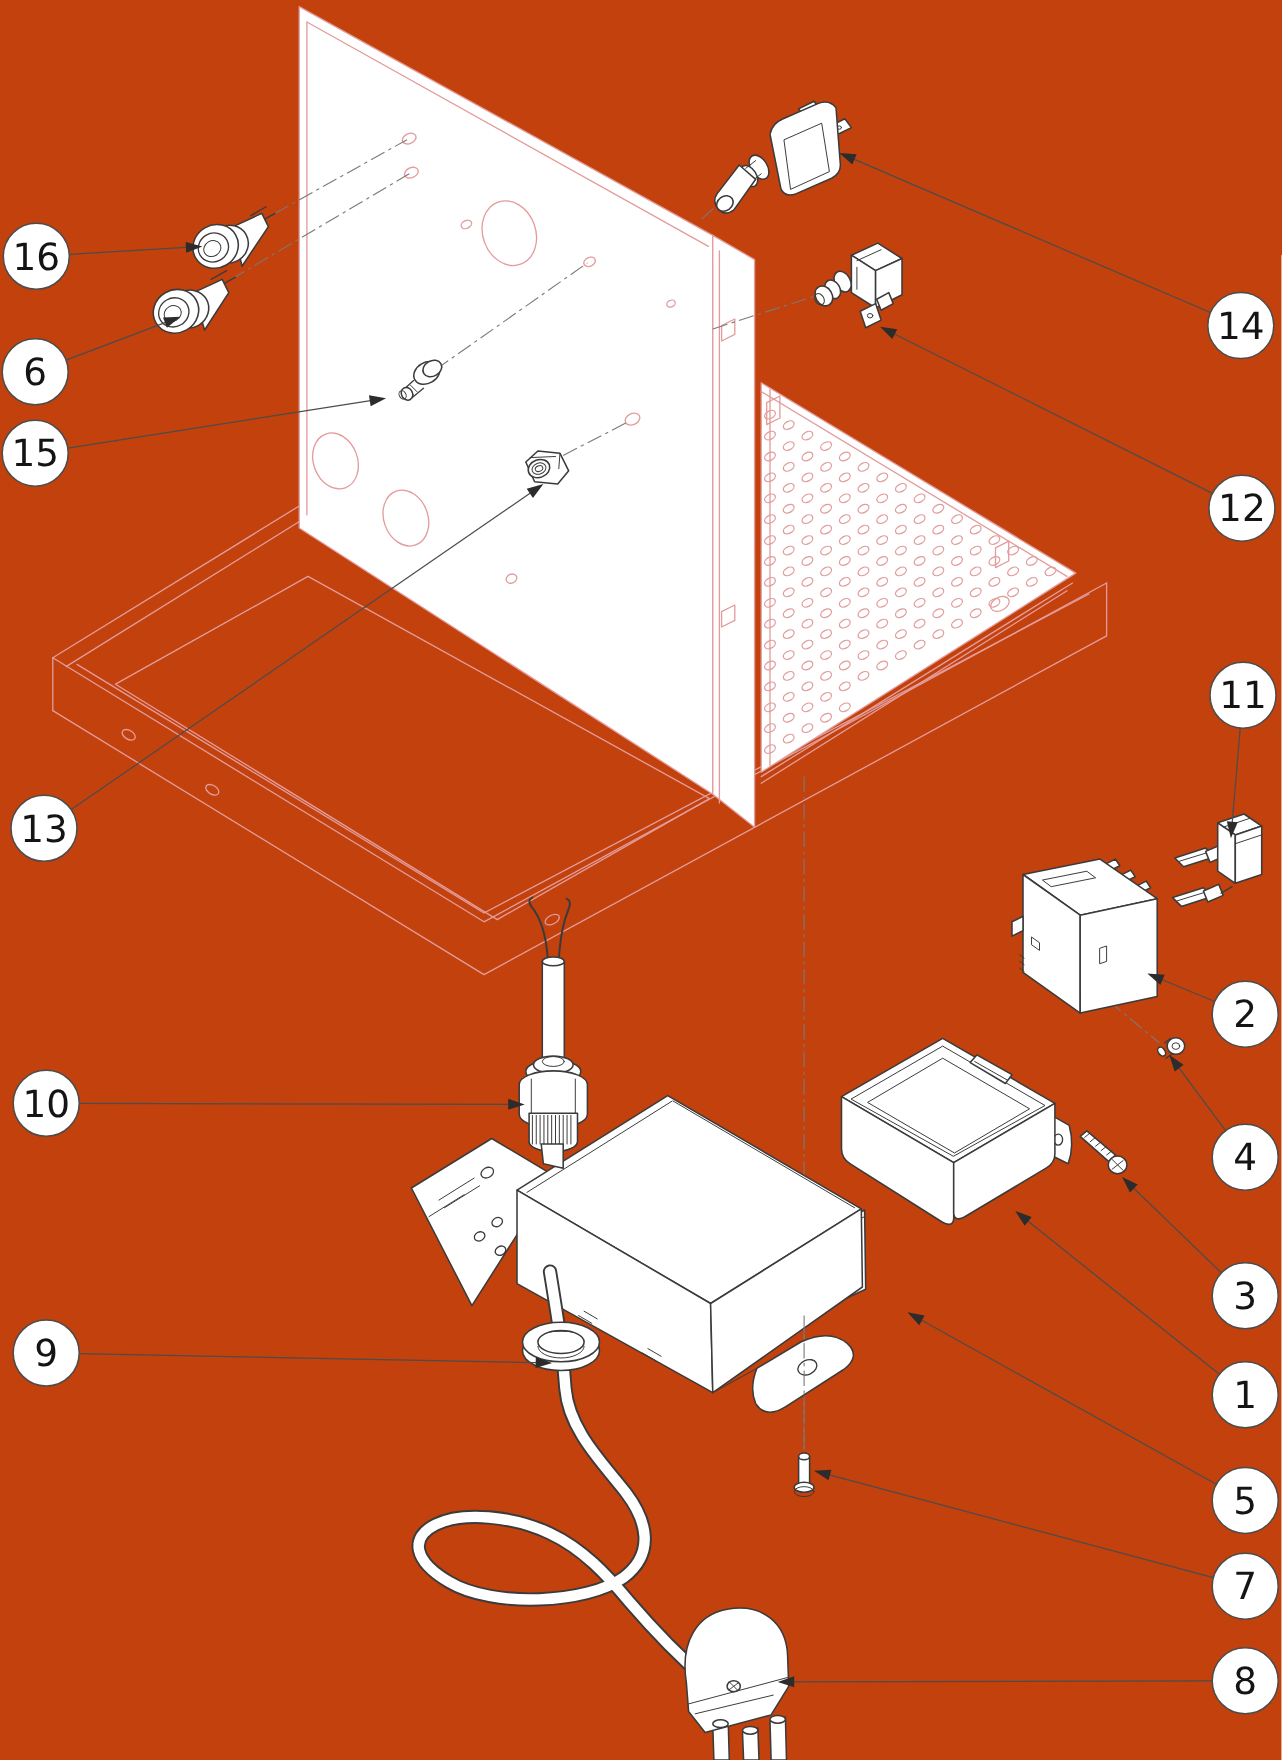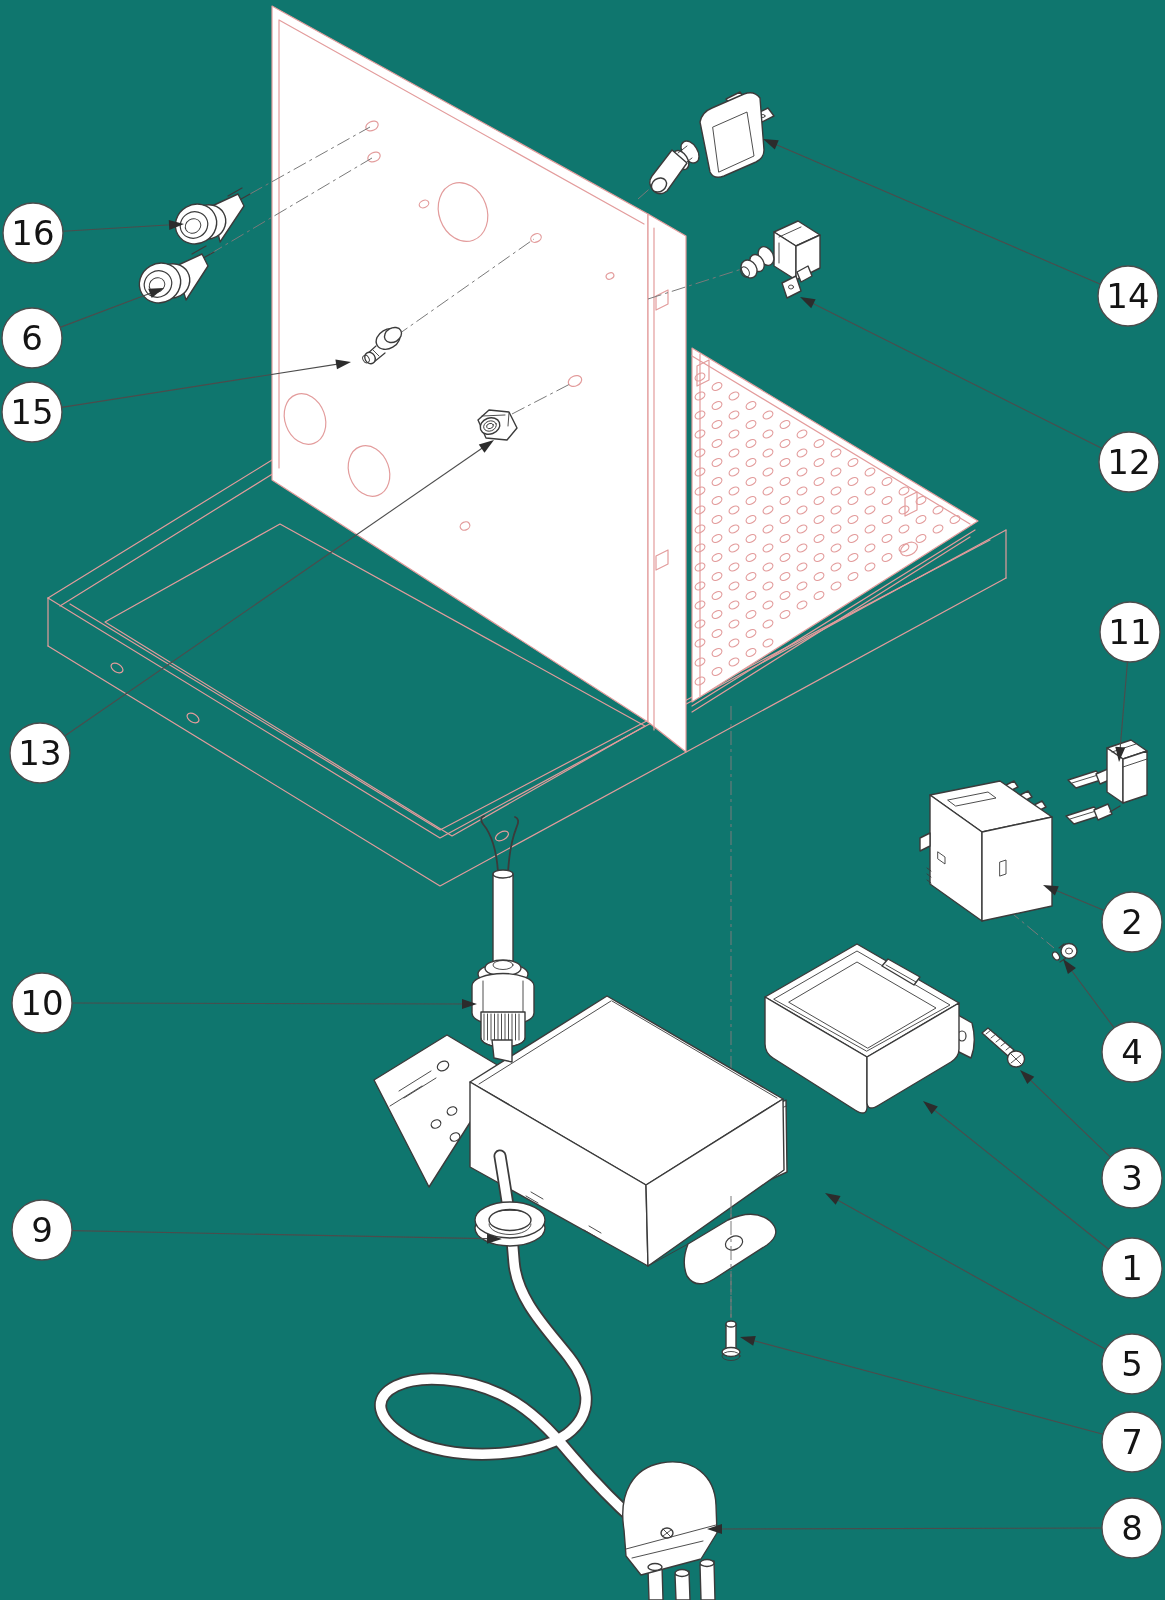--- a/index.html
+++ b/index.html
@@ -1,16 +1,16 @@
 <!DOCTYPE html>
 <html><head>
 <meta charset="utf-8">
 <style>
   html,body{margin:0;padding:0;background:#fff;width:1165px;height:1600px;overflow:hidden}
-  #stage{width:1165px;height:1600px;position:relative;background:#0f766e}
+  #stage{width:1165px;height:1600px;position:relative;background:#c2410c}
   svg{display:block}
   .pk{stroke:#e39c9c;fill:none;stroke-width:1.2;stroke-linejoin:round;stroke-linecap:round}
   .pkf{stroke:#e39c9c;fill:#ffffff;stroke-width:1.2;stroke-linejoin:round}
   .dk{stroke:#3b3b3b;fill:#ffffff;stroke-width:1.4;stroke-linejoin:round;stroke-linecap:round}
   .dkl{stroke:#3b3b3b;fill:none;stroke-width:1.2;stroke-linejoin:round;stroke-linecap:round}
   .thin{stroke-width:0.9}
   .ax{stroke:#7a7a7a;fill:none;stroke-width:1;stroke-dasharray:14 4 3 4}
   .ldr{stroke:#4c4c4c;fill:none;stroke-width:1.1}
   .arr{fill:#2c2c2c;stroke:none}
   .co{fill:#fff;stroke:#4c4c4c;stroke-width:1.4}

